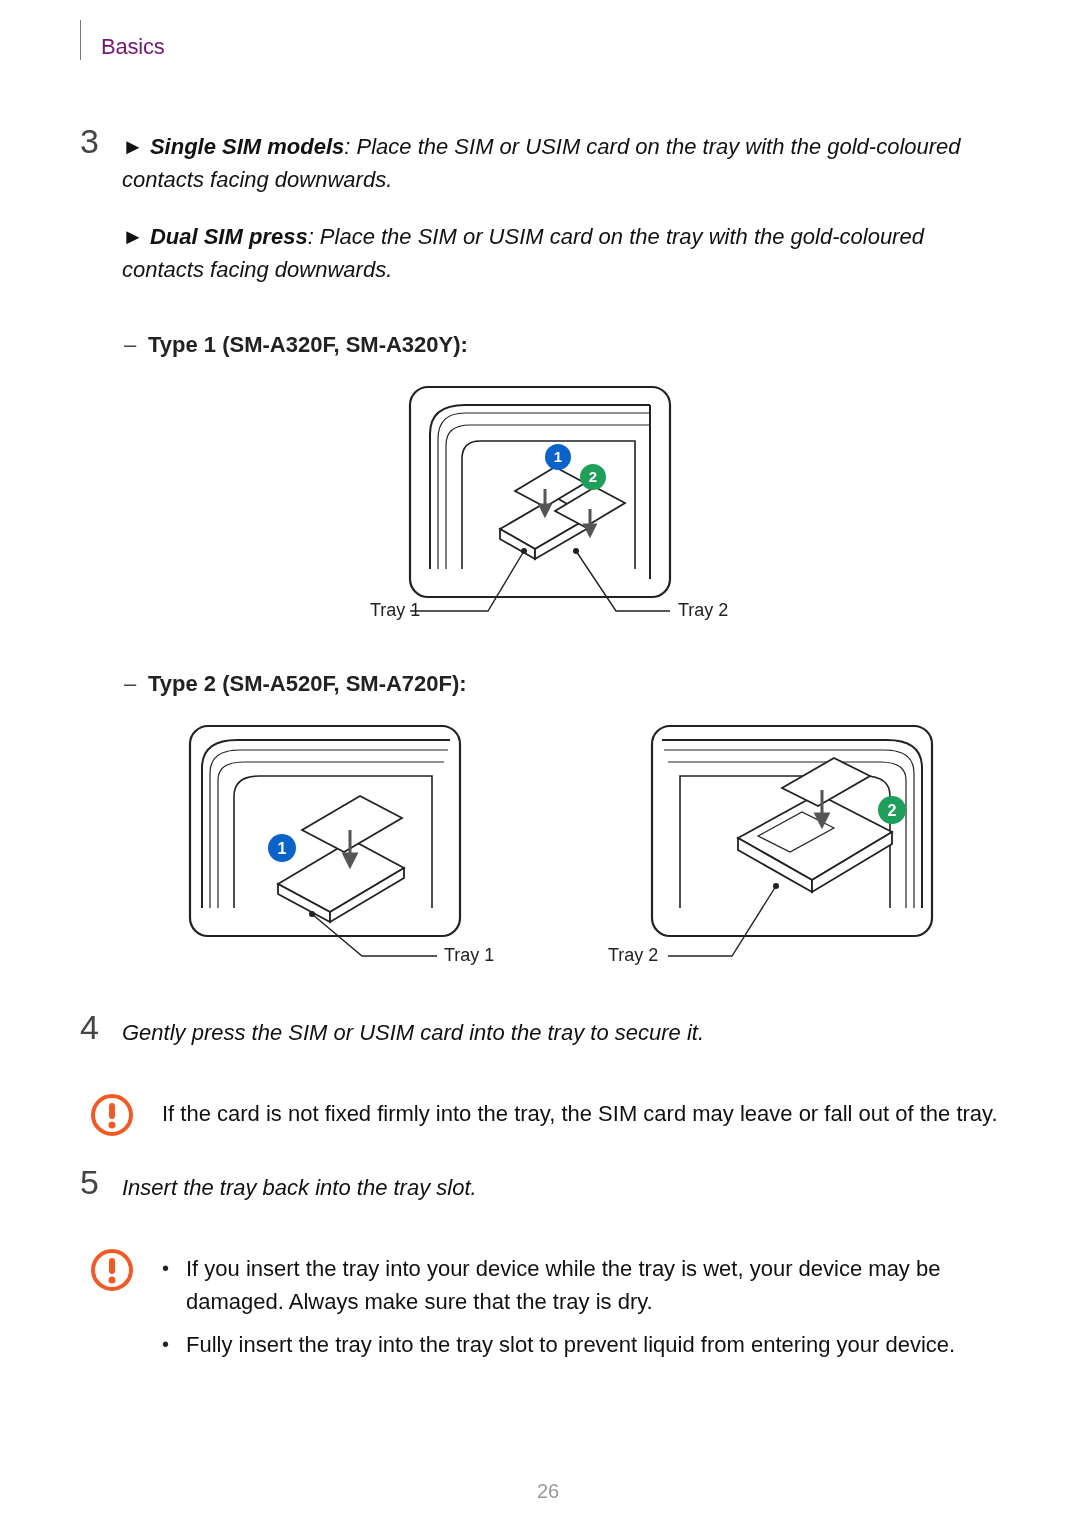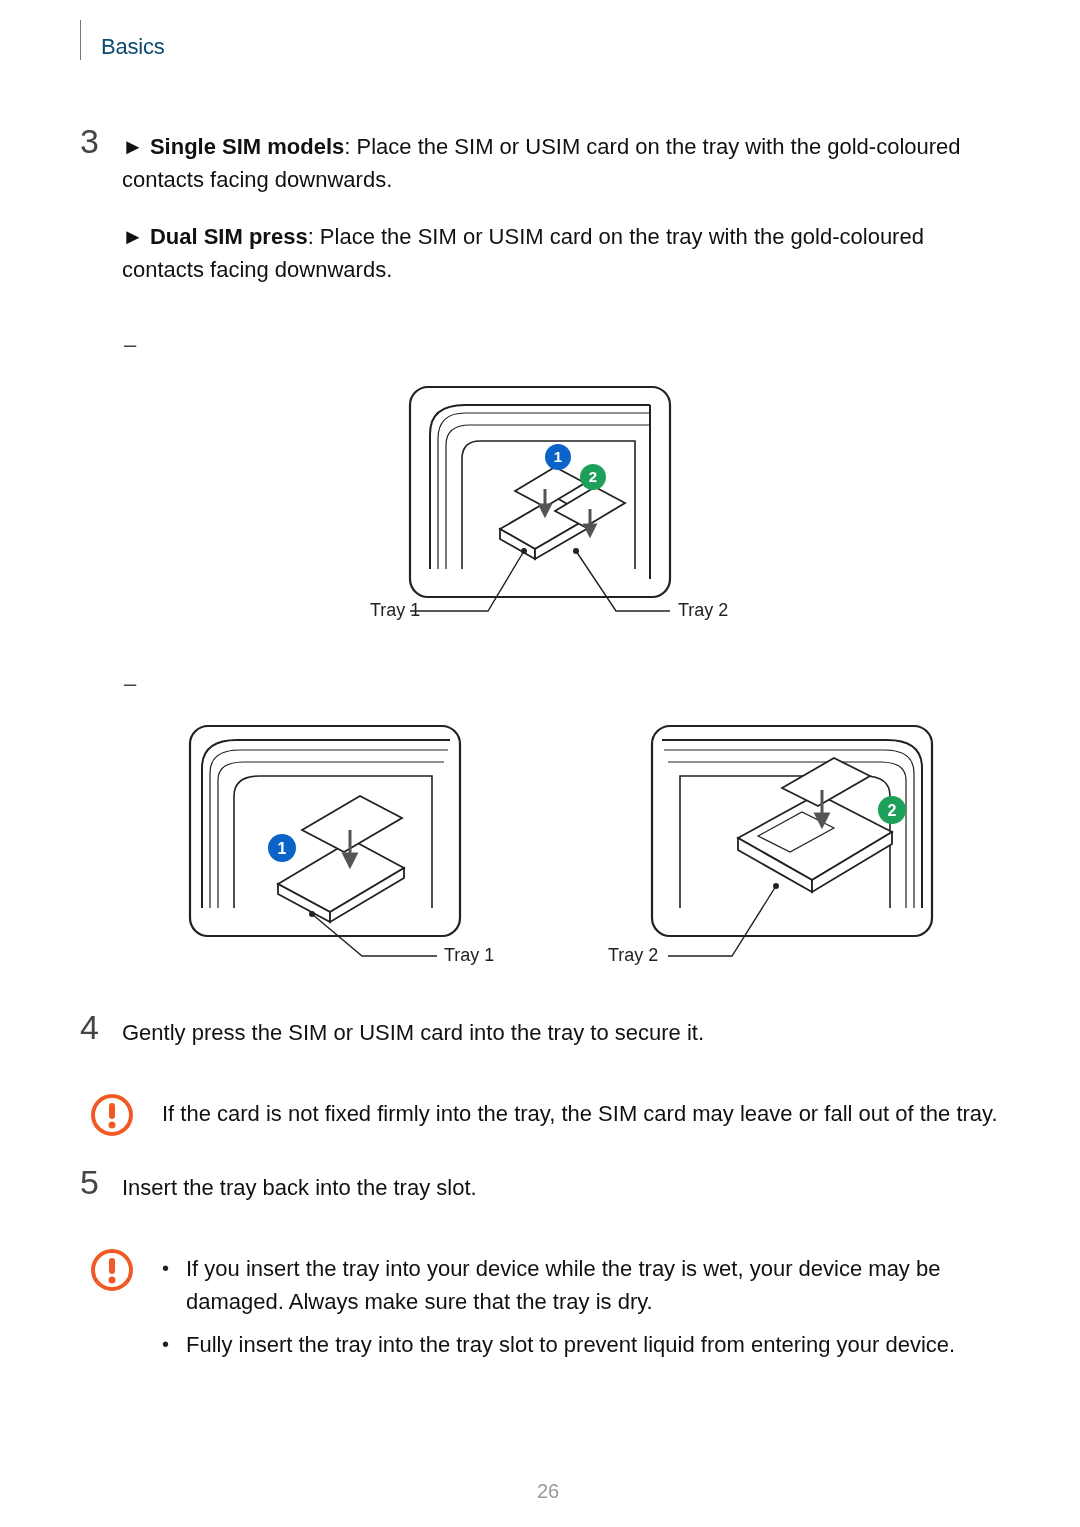--- a/index.html
+++ b/index.html
@@ -17,21 +17,21 @@
   }
   .header-line {
     border-left: 1.5px solid #777;
     padding-left: 20px;
     margin-bottom: 60px;
     height: 40px;
     display: flex;
     align-items: flex-end;
   }
   .header-label {
-    color: #0c4a6e;
+    color: #701a75;
     font-size: 22px;
     letter-spacing: -0.2px;
   }
   .step {
     display: flex;
     margin-bottom: 18px;
   }
   .step-num {
     font-size: 34px;
     color: #444;
@@ -41,21 +41,21 @@
     line-height: 1;
     padding-top: 4px;
   }
   .step-body {
     flex: 1;
     font-size: 22px;
     line-height: 1.5;
     color: #111;
     padding-top: 10px;
   }
-  .step-body p { margin: 0 0 24px 0; }
+  .step-body p { margin: 0 0 24px 0; font-style: italic; }
   .bold { font-weight: 600; }
   .tri { display:inline-block; }
   .inline-badge {
     display: inline-flex;
     width: 22px;
     height: 22px;
     border-radius: 50%;
     color: #fff;
     font-size: 14px;
     font-weight: 700;
@@ -159,20 +159,21 @@
       <p>
         <span class="tri">►</span>
         <span class="bold">Dual SIM press</span><span>: Place the SIM or USIM card on the tray with the gold-coloured contacts facing downwards.</span>
       </p>
     </div>
   </div>
 
   <div class="sublist">
     <div class="dash-item">
       <span class="dash">–</span>
+      <span class="bold">Type 1 (SM-A320F, SM-A320Y):</span>
     </div>
   </div>
 
   <div class="fig-area-1">
     <svg class="fig-svg-1" viewBox="0 0 420 260">
       <rect x="80" y="8" width="260" height="210" rx="18" fill="none" stroke="#222" stroke-width="2.2"></rect>
 
       <path d="M90,200 L90,60 Q90,22 130,22 L330,22 L330,60 Q330,22 290,22 Z" fill="none"></path>
       <path d="M100,190 L100,55 Q100,26 135,26 L320,26" fill="none" stroke="#222" stroke-width="2"></path>
       <path d="M108,190 L108,60 Q108,34 135,34 L320,34" fill="none" stroke="#222" stroke-width="1.2"></path>
@@ -211,20 +212,21 @@
         <path d="M246,172 L286,232 L340,232" fill="none" stroke="#222" stroke-width="1.4"></path>
       </g>
       <text x="40" y="237" font-size="18" fill="#222">Tray 1</text>
       <text x="348" y="237" font-size="18" fill="#222">Tray 2</text>
     </svg>
   </div>
 
   <div class="sublist">
     <div class="dash-item">
       <span class="dash">–</span>
+      <span class="bold">Type 2 (SM-A520F, SM-A720F):</span>
     </div>
   </div>
 
   <div class="fig-area-2">
     <svg class="fig-svg-2" viewBox="0 0 340 260">
       <rect x="8" y="8" width="270" height="210" rx="18" fill="none" stroke="#222" stroke-width="2.2"></rect>
       <path d="M20,190 L20,50 Q20,22 55,22 L268,22" fill="none" stroke="#222" stroke-width="2"></path>
       <path d="M28,190 L28,55 Q28,32 58,32 L266,32" fill="none" stroke="#222" stroke-width="1.2"></path>
       <path d="M36,190 L36,62 Q36,44 62,44 L262,44" fill="none" stroke="#222" stroke-width="1.2"></path>
       <path d="M52,190 L52,78 Q52,58 78,58 L250,58 L250,190" fill="none" stroke="#222" stroke-width="1.6"></path>

